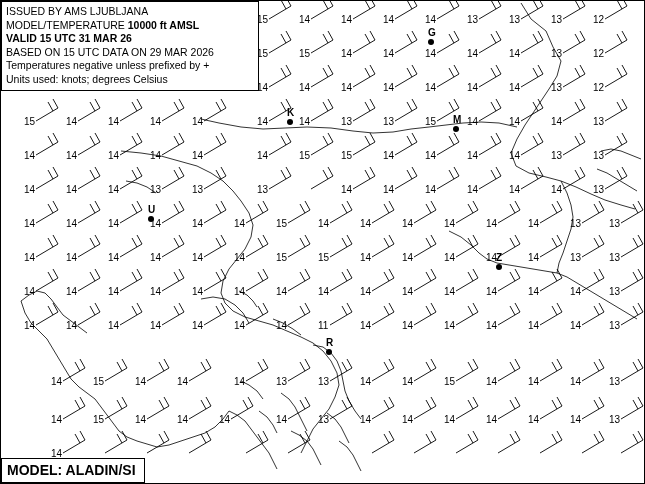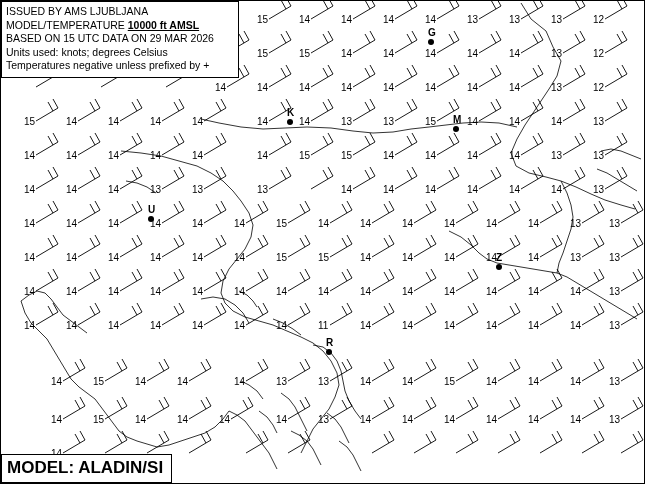--- a/index.html
+++ b/index.html
@@ -15,33 +15,33 @@
     border:1px solid #000;
     box-sizing:border-box;
     background:#fff;
   }
   svg#map-svg{position:absolute;left:0;top:0;}
   .hdr-box{
     position:absolute;left:0px;top:0px;
     background:#fff;border:1px solid #000;
     padding:3px 6px 4px 4px;
     box-sizing:border-box;
-    width:238px;
+    width:258px;
     z-index:20;
   }
   .hdr-line{
     font-size:10.5px;color:#000;line-height:13.5px;white-space:nowrap;
   }
-  .hdr-line b{font-weight:bold;text-decoration:underline;}
+  .hdr-line b{font-weight:bold;}
   .model-box{
     position:absolute;left:0px;bottom:0px;
     background:#fff;border:1px solid #000;
     padding:3px 8px 4px 5px;
     z-index:20;
-    font-size:17px;font-weight:bold;color:#000;
+    font-size:14px;font-weight:bold;color:#000;
     white-space:nowrap;
   }
   .label-txt{font-size:10px;fill:#000;font-family:"Liberation Sans", sans-serif;}
   .city-txt{font-size:10px;font-weight:bold;fill:#000;font-family:"Liberation Sans", sans-serif;}
 </style>
 </head>
 <body>
 
 <div id="chart-root">
 
@@ -1168,20 +1168,21 @@
         <circle cx="498" cy="266" r="3" fill="#000"></circle>
         <text x="495" y="260" class="city-txt">Z</text>
         <circle cx="328" cy="351" r="3" fill="#000"></circle>
         <text x="325" y="345" class="city-txt">R</text>
       </g>
   </svg>
 
   <div class="hdr-box">
     <div class="hdr-line">ISSUED BY AMS LJUBLJANA</div>
     <div class="hdr-line"><span>MODEL/TEMPERATURE </span><b>10000 ft AMSL</b></div>
+    <div class="hdr-line"><b>VALID 15 UTC 31 MAR 26</b></div>
     <div class="hdr-line">BASED ON 15 UTC DATA ON 29 MAR 2026</div>
+    <div class="hdr-line">Temperatures negative unless prefixed by +</div>
     <div class="hdr-line">Units used: knots; degrees Celsius</div>
-    <div class="hdr-line">Temperatures negative unless prefixed by +</div>
   </div>
 
   <div class="model-box">MODEL: ALADIN/SI</div>
 
 </div>
 
 </body></html>

